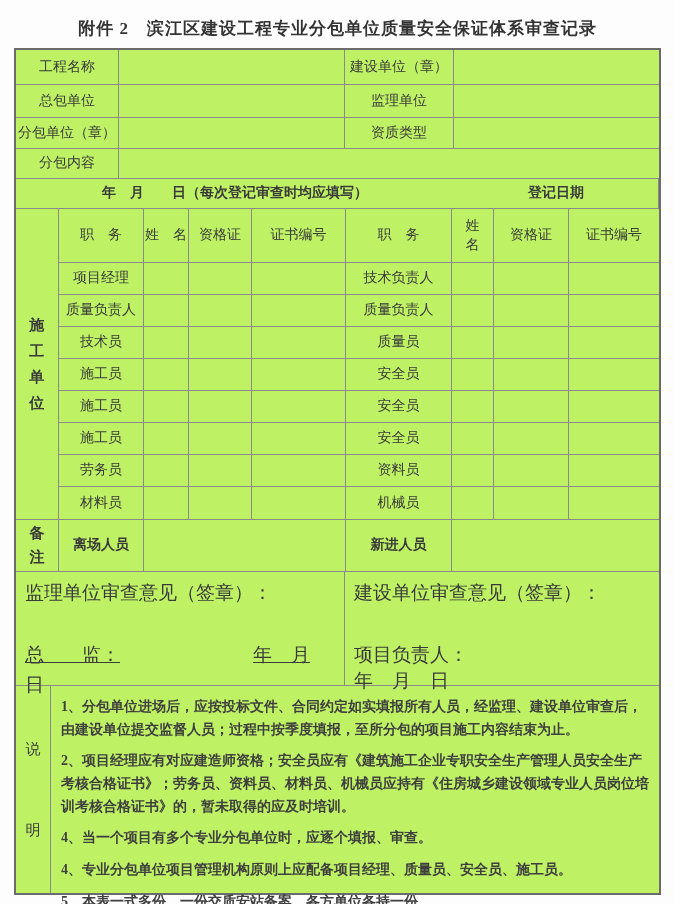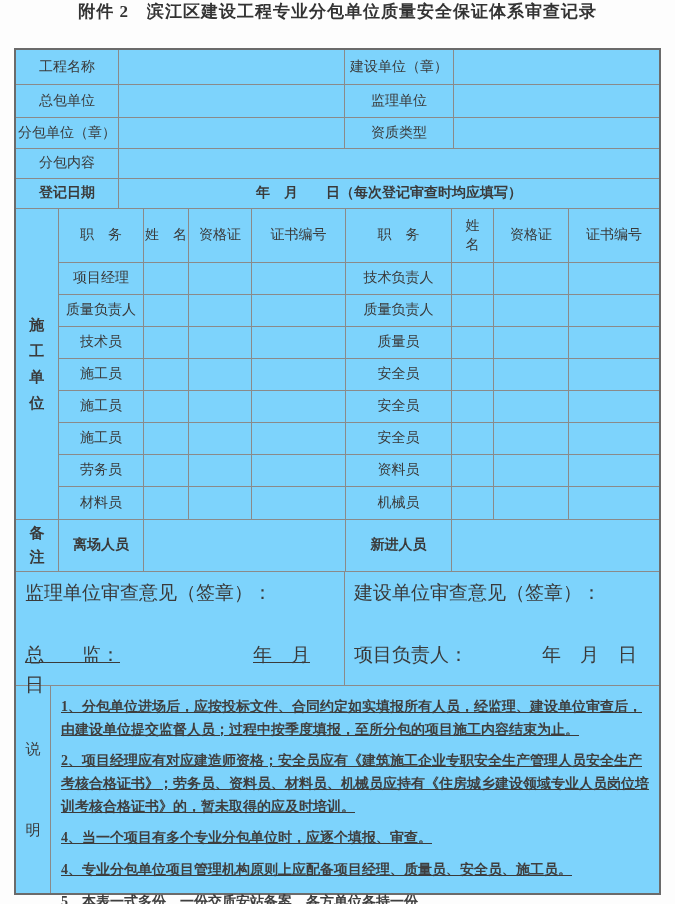--- a/index.html
+++ b/index.html
@@ -12,30 +12,30 @@
   body{
     background:#fdfdfd;
     color:var(--ink);
     font-family:"Liberation Serif","DejaVu Serif",serif;
     position:relative;
   }
   .doc-title{
     text-align:center;
     font-size:17px;
     font-weight:bold;
-    padding-top:0;
+    padding-top:17px;
     letter-spacing:1px;
     color:#333;
   }
   .sheet{
     position:absolute;
     left:14px;top:48px;
     width:647px;
     border:2px solid var(--line-dark);
-    background:#7dd3fc;
+    background:#bef264;
   }
   .sec{display:grid;}
   .sec.divider{border-bottom:1px solid var(--line);}
   .cell{
     display:flex;
     align-items:center;
     justify-content:center;
     font-size:14px;
     line-height:1.3;
     text-align:center;
@@ -70,33 +70,32 @@
     display:block;
     font-size:19px;
     padding:8px 0 0 9px;
   }
   .sign-row{
     display:flex;
     justify-content:space-between;
     margin-top:36px;
   }
   .sign-row.left-pad{padding-right:34px;text-decoration:underline;}
-  .sign-row.right-pad{padding-right:22px;}
+  .sign-row.right-pad{padding-right:22px;flex-direction:column;}
   .wrap-day{margin-top:4px;}
   
   .secE{grid-template-columns:35px 1fr;grid-template-rows:207px;}
   .vtext-notes{
     width:1.05em;word-break:break-all;text-align:center;
     font-size:15px;line-height:5.4;font-weight:normal;
   }
   .notes-cell{
     display:block;
     padding:10px 8px 0 10px;
     text-align:left;
-    text-decoration:underline;
   }
   .note{
     font-size:14px;
     font-weight:bold;
     line-height:1.62;
     margin-bottom:9px;
     color:#3f3f3f;
   }
 </style>
 </head>
@@ -118,22 +117,22 @@
     <div class="cell bb"></div>
 
     <div class="cell br bb">分包单位（章）</div>
     <div class="cell br bb"></div>
     <div class="cell br bb">资质类型</div>
     <div class="cell bb"></div>
 
     <div class="cell br bb">分包内容</div>
     <div class="cell bb span3"></div>
 
+    <div class="cell span3 bold">年　月　　日（每次登记审查时均应填写）</div>
     <div class="cell br bold">登记日期</div>
-    <div class="cell span3 bold">年　月　　日（每次登记审查时均应填写）</div>
   </div>
   <div class="sec divider" style="height:1px"></div>
 
   <div class="sec secB">
     <div class="cell br side-cell bold">
       <span class="vtext">施工单位</span>
     </div>
 
     <div class="cell br bb hdr">职　务</div>
     <div class="cell br bb hdr">姓　名</div>

